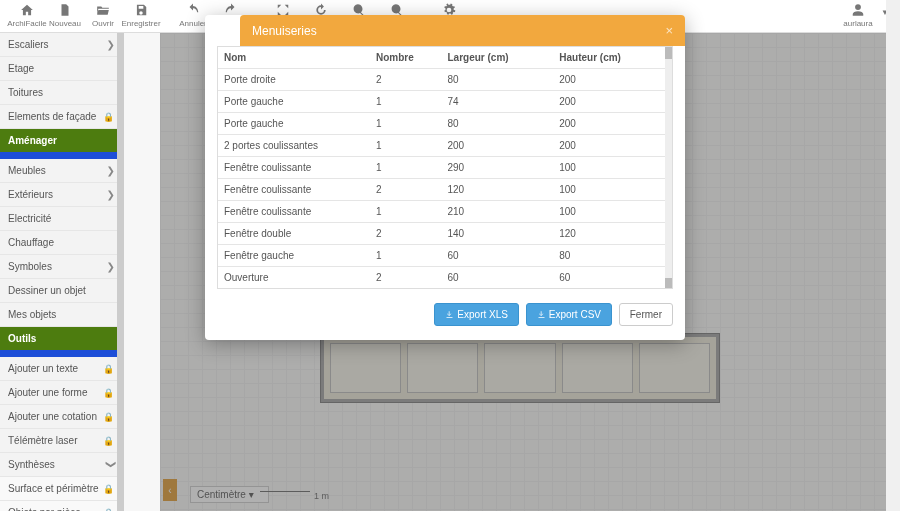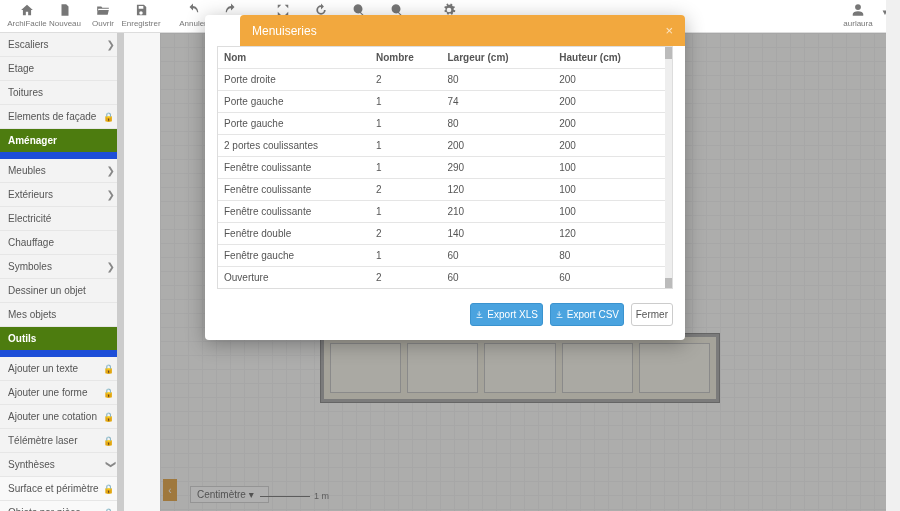--- a/index.html
+++ b/index.html
@@ -25,21 +25,21 @@
   .sb-scroll { width:6px; background:#ccc; position:absolute; right:0; top:0; bottom:0; }
 
   .canvas-area { flex:1; position: relative; background: #f9f9f8; background-image: linear-gradient(#eee 1px, transparent 1px), linear-gradient(90deg, #eee 1px, transparent 1px); background-size: 14px 14px; }
   .overlay { position:absolute; inset:0; background: rgba(80,80,80,0.45); }
 
   
   .plan { position:absolute; left:160px; top:300px; width:400px; height:70px; background:#ece7d8; border:4px solid #9e9e9e; }
   .plan:before { content:""; position:absolute; left:-4px; top:-4px; right:-4px; bottom:-4px; border:1px solid #777; }
   .plan .inner { position:absolute; inset:6px; display:flex; gap:6px; }
   .plan .block { flex:1; border:1px solid #bbb; background:#f5f2e8; }
-  .ruler { position:absolute; left:100px; bottom:10px; font-size:9px; color:#666; display:flex; align-items:center; gap:4px; }
+  .ruler { position:absolute; left:100px; bottom:10px; font-size:9px; color:#666; display:flex; align-items:flex-start; gap:4px; }
   .ruler .line { width:50px; border-top:1px solid #666; }
   .unit-dd { position:absolute; left:30px; bottom:8px; font-size:10px; color:#555; border:1px solid #ccc; background:#fff; padding:2px 14px 2px 6px; }
   .slide-handle { position:absolute; left:3px; bottom:10px; width:14px; height:22px; background:#e09a2e; display:flex; align-items:center; justify-content:center; color:#fff; font-size:10px; }
 
   
   .modal { position: absolute; left: 205px; top: 15px; width: 480px; background: #fff; border-radius: 4px; box-shadow: 0 4px 20px rgba(0,0,0,0.3); z-index: 20; }
   .modal-head { background: #f2a83e; color: #fff; padding: 8px 12px; border-radius: 4px 4px 0 0; display:flex; justify-content:space-between; align-items:center;margin-left:35px; }
   .modal-head h3 { font-size: 12px; font-weight: normal; }
   .modal-head .close { cursor:pointer; color:#fff; opacity:.7; font-size:13px; }
   .modal-body { padding: 0 12px 4px 12px; }
@@ -48,21 +48,21 @@
   .tbl-scroll:before { content:""; position:absolute; left:0; top:0; width:100%; height:12px; background:#bbb; }
   .tbl-scroll:after  { content:""; position:absolute; left:0; bottom:0; width:100%; height:10px; background:#bbb; }
   table { width: calc(100% - 7px); border-collapse: collapse; font-size: 10px; }
   th, td { text-align: left; padding: 5px 6px; border-top:1px solid #e5e5e5; }
   th { font-weight: bold; border-top:none; }
   th:nth-child(1), td:nth-child(1) { width: 34%; }
   th:nth-child(2), td:nth-child(2) { width: 16%; }
   th:nth-child(3), td:nth-child(3) { width: 25%; }
   th:nth-child(4), td:nth-child(4) { width: 25%; }
   .modal-foot { padding: 10px 12px 14px; text-align: right; }
-  .btn { display:inline-block; padding: 5px 4px; font-size:10px; border-radius:3px; border:1px solid #ccc; background:#fff; cursor:pointer; margin-left:4px; color:#555; }
+  .btn { display:inline-block; padding: 5px 10px; font-size:10px; border-radius:3px; border:1px solid #ccc; background:#fff; cursor:pointer; margin-left:4px; color:#555; }
   .btn-primary { background:#4aa3df; border-color:#3a93cf; color:#fff; }
   .btn-primary svg { fill:#fff; width:9px; height:9px; vertical-align:-1px; margin-right:3px; }
 
   .vscroll { position:absolute; right:0; top:0; bottom:0; width:14px; background:#f0f0f0; }
 </style>
 </head>
 <body>
 
 <div class="toolbar">
   <div class="tb-item">

